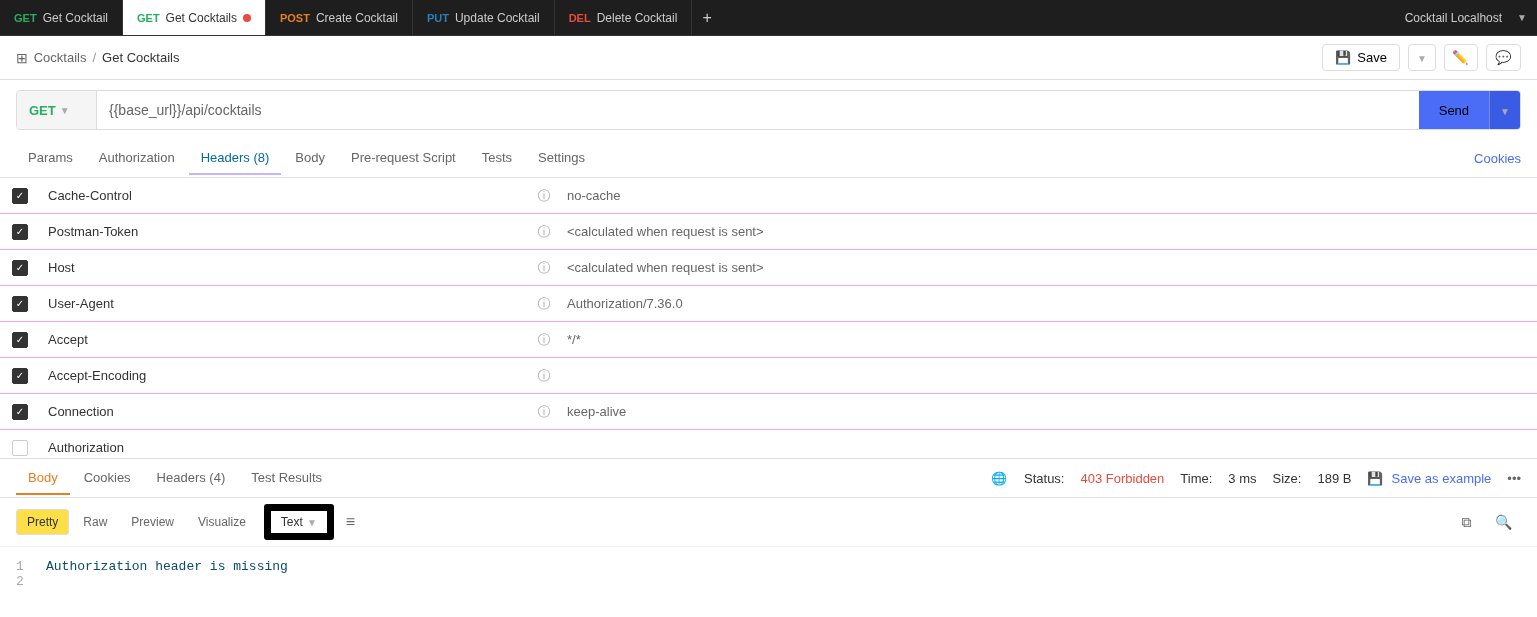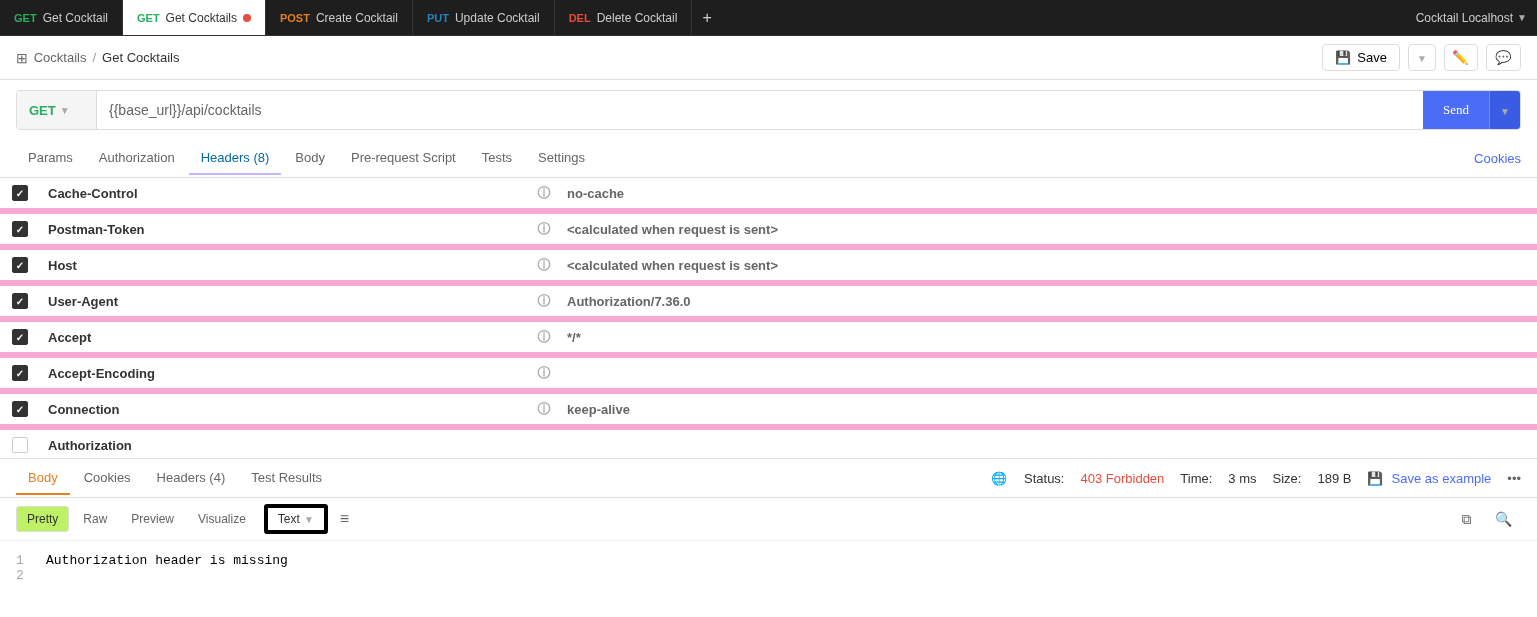--- a/index.html
+++ b/index.html
@@ -15,53 +15,53 @@
     .tab-item.active { background: #fff; color: #333; }
     .tab-method { font-weight: 600; font-size: 11px; }
     .tab-method.get { color: #27ae60; }
     .tab-method.post { color: #e67e22; }
     .tab-method.put { color: #2980b9; }
     .tab-method.del { color: #e74c3c; }
     .tab-item.active .tab-method.get { color: #27ae60; }
     .tab-dot { width: 8px; height: 8px; border-radius: 50%; background: #e74c3c; }
     .tab-add { padding: 0 10px; color: #ccc; cursor: pointer; font-size: 16px; }
     .tab-bar-right { margin-left: auto; display: flex; align-items: center; padding-right: 10px; }
-    .env-selector { color: #ccc; font-size: 12px; display: flex; align-items: center; gap: 4px; cursor: pointer; }
+    .env-selector { color: #ccc; font-size: 12px; display: flex; align-items: center; gap: 15px; cursor: pointer; }
 
     
     .top-toolbar {
       display: flex; align-items: center; padding: 8px 16px; border-bottom: 1px solid #e0e0e0; background: #fff; height: 44px;
     }
     .breadcrumb { display: flex; align-items: center; gap: 6px; color: #666; font-size: 13px; flex: 1; }
     .breadcrumb-link { color: #666; cursor: pointer; }
     .breadcrumb-sep { color: #999; }
     .breadcrumb-current { color: #333; font-weight: 500; }
     .toolbar-actions { display: flex; align-items: center; gap: 8px; }
     .save-btn { display: flex; align-items: center; gap: 6px; border: 1px solid #ddd; border-radius: 4px; padding: 5px 12px; cursor: pointer; font-size: 13px; background: #fff; }
     .save-btn-arrow { border: 1px solid #ddd; border-radius: 4px; padding: 5px 8px; cursor: pointer; background: #fff; }
     .icon-btn { border: 1px solid #ddd; border-radius: 4px; padding: 5px 8px; cursor: pointer; background: #fff; display: flex; align-items: center; justify-content: center; }
 
     
     .url-bar {
       display: flex; align-items: center; margin: 10px 16px; gap: 0; border: 1px solid #ddd; border-radius: 4px; overflow: hidden;
     }
     .method-select { display: flex; align-items: center; gap: 4px; padding: 0 12px; height: 38px; border-right: 1px solid #ddd; background: #f5f5f5; cursor: pointer; font-weight: 600; color: #27ae60; font-size: 13px; min-width: 80px; }
     .url-input { flex: 1; border: none; outline: none; padding: 0 12px; height: 38px; font-size: 14px; color: #666; }
-    .send-btn { background: #4a6cf7; color: #ffffff; border: none; padding: 0 20px; height: 38px; cursor: pointer; font-size: 13px; font-weight: 500; display: flex; align-items: center; gap: 6px; font-family: Liberation Serif, serif; }
+    .send-btn { background: #4a6cf7; color: #000000; border: none; padding: 0 20px; height: 38px; cursor: pointer; font-size: 13px; font-weight: 500; display: flex; align-items: center; gap: 6px; }
     .send-btn-arrow { background: #3a5ce5; color: #fff; border: none; padding: 0 10px; height: 38px; cursor: pointer; border-left: 1px solid rgba(255,255,255,0.3); }
 
     
     .request-tabs {
       display: flex; align-items: center; padding: 0 16px; border-bottom: 1px solid #e0e0e0; height: 38px; gap: 2px;
     }
     .req-tab { padding: 8px 12px; cursor: pointer; color: #666; font-size: 13px; border-bottom: 2px solid transparent; }
     .req-tab.active { color: #0369a1; border-bottom: 2px solid #c4b5fd; }
     .cookies-link { margin-left: auto; color: #4a6cf7; cursor: pointer; font-size: 13px; }
     .headers-table-container { overflow-y: auto; max-height: 280px; }
-    .header-row { display: grid; grid-template-columns: 40px 1fr 30px 1fr 1fr; border-bottom: 6px solid #f9a8d4; align-items: center; min-height: 36px; font-weight: bold; }
+    .header-row { display: grid; grid-template-columns: 40px 1fr 30px 1fr 1fr; border-bottom: 1px solid #f9a8d4; align-items: center; min-height: 36px; }
     .header-checkbox { display: flex; align-items: center; justify-content: center; }
     .header-key { color: #333; font-size: 13px; padding: 6px 8px; }
     .header-info { display: flex; align-items: center; justify-content: center; color: #aaa; cursor: pointer; }
     .header-value { color: #666; font-size: 13px; padding: 6px 8px; }
     .header-desc { color: #aaa; font-size: 13px; padding: 6px 8px; }
     .header-value.bearer { color: #888; font-size: 12px; overflow: hidden; text-overflow: ellipsis; white-space: nowrap; }
 
     
     .cb { width: 16px; height: 16px; border: 1px solid #ccc; border-radius: 2px; cursor: pointer; display: flex; align-items: center; justify-content: center; }
     .cb.checked { background: #333; border-color: #333; }
@@ -77,33 +77,33 @@
     .resp-meta { margin-left: auto; display: flex; align-items: center; gap: 16px; font-size: 13px; }
     .resp-status-code { color: #e74c3c; font-weight: 500; }
     .resp-actions { display: flex; align-items: center; gap: 8px; color: #4a6cf7; cursor: pointer; }
     .resp-icon-btn { cursor: pointer; color: #666; }
 
     
     .body-toolbar {
       display: flex; align-items: center; padding: 6px 16px; gap: 4px; border-bottom: 1px solid #f0f0f0; background: #fff;
     }
     .body-view-tab { padding: 5px 10px; cursor: pointer; color: #666; font-size: 12px; border-radius: 3px; }
-    .body-view-tab.active { background: #bef264; color: #333; border: 1px solid #ddd; }
-    .format-select { display: flex; align-items: center; gap: 4px; padding: 4px 10px; border: 4px solid #000000; border-radius: 3px; cursor: pointer; font-size: 12px; margin-left: 4px; }
+    .body-view-tab.active { background: #fde047; color: #333; border: 1px solid #ddd; }
+    .format-select { display: flex; align-items: center; gap: 4px; padding: 4px 10px; border: 7px solid #000000; border-radius: 3px; cursor: pointer; font-size: 12px; margin-left: 4px; }
     .wrap-btn { cursor: pointer; color: #666; padding: 4px 8px; font-size: 16px; }
     .copy-btn, .search-btn { cursor: pointer; color: #666; padding: 4px 8px; margin-left: auto; font-size: 14px; }
     .search-btn { margin-left: 4px; }
 
     
     .code-area {
       padding: 12px 16px; font-family: 'Courier New', monospace; font-size: 13px; background: #fff; min-height: 80px;
     }
     .line-nums { color: #aaa; display: inline-block; width: 30px; user-select: none; }
     .code-line { display: flex; align-items: flex-start; }
-    .code-text { color: #000000; }
+    .code-text { color: #0c4a6e; }
 
     .chevron { font-size: 10px; color: #aaa; }
 
     .grid-icon { font-size: 14px; color: #666; }
   </style>
 </head>
 <body>
 
 <div class="tab-bar">
   <div class="tab-item">

